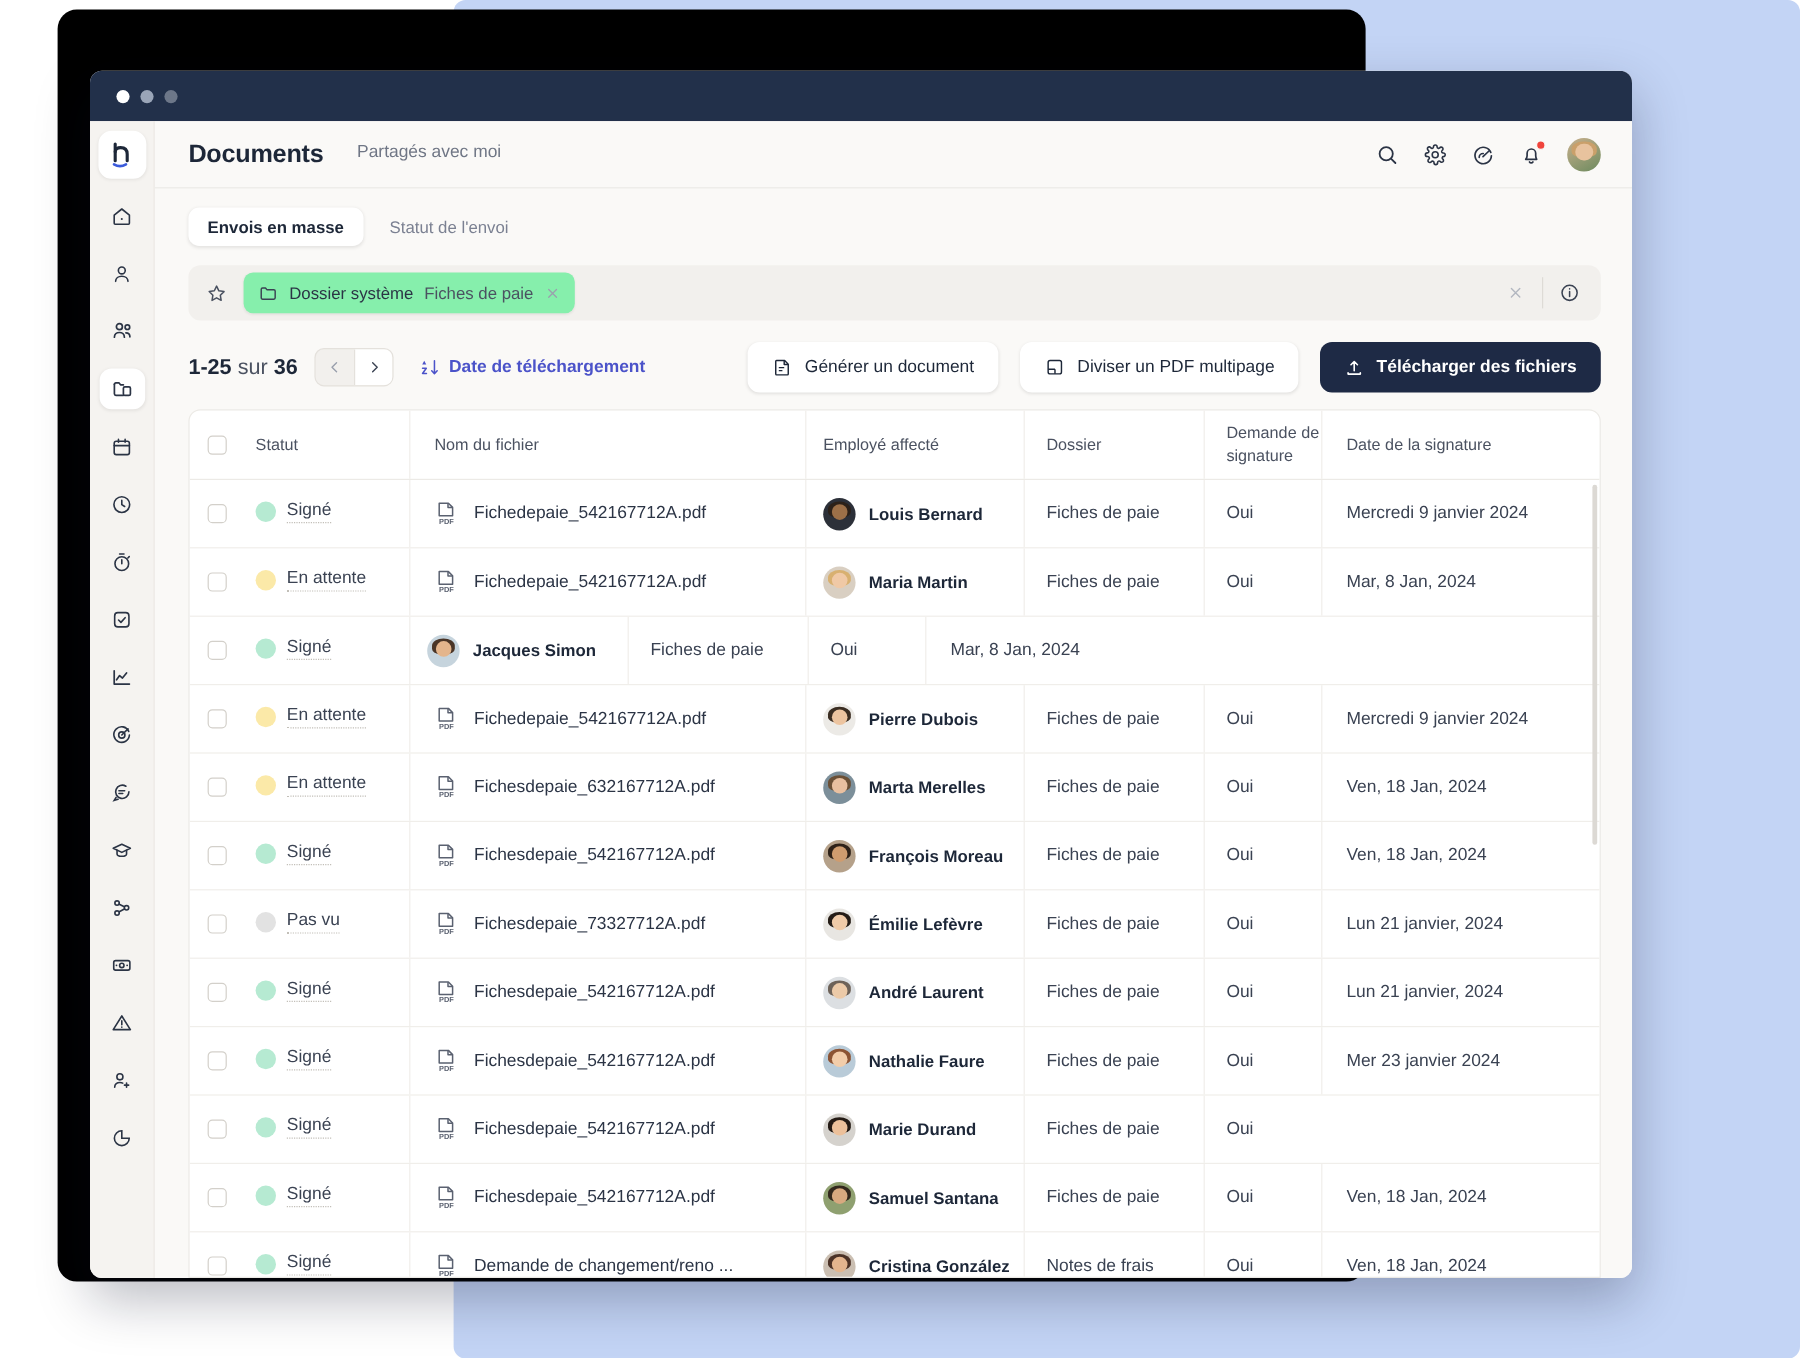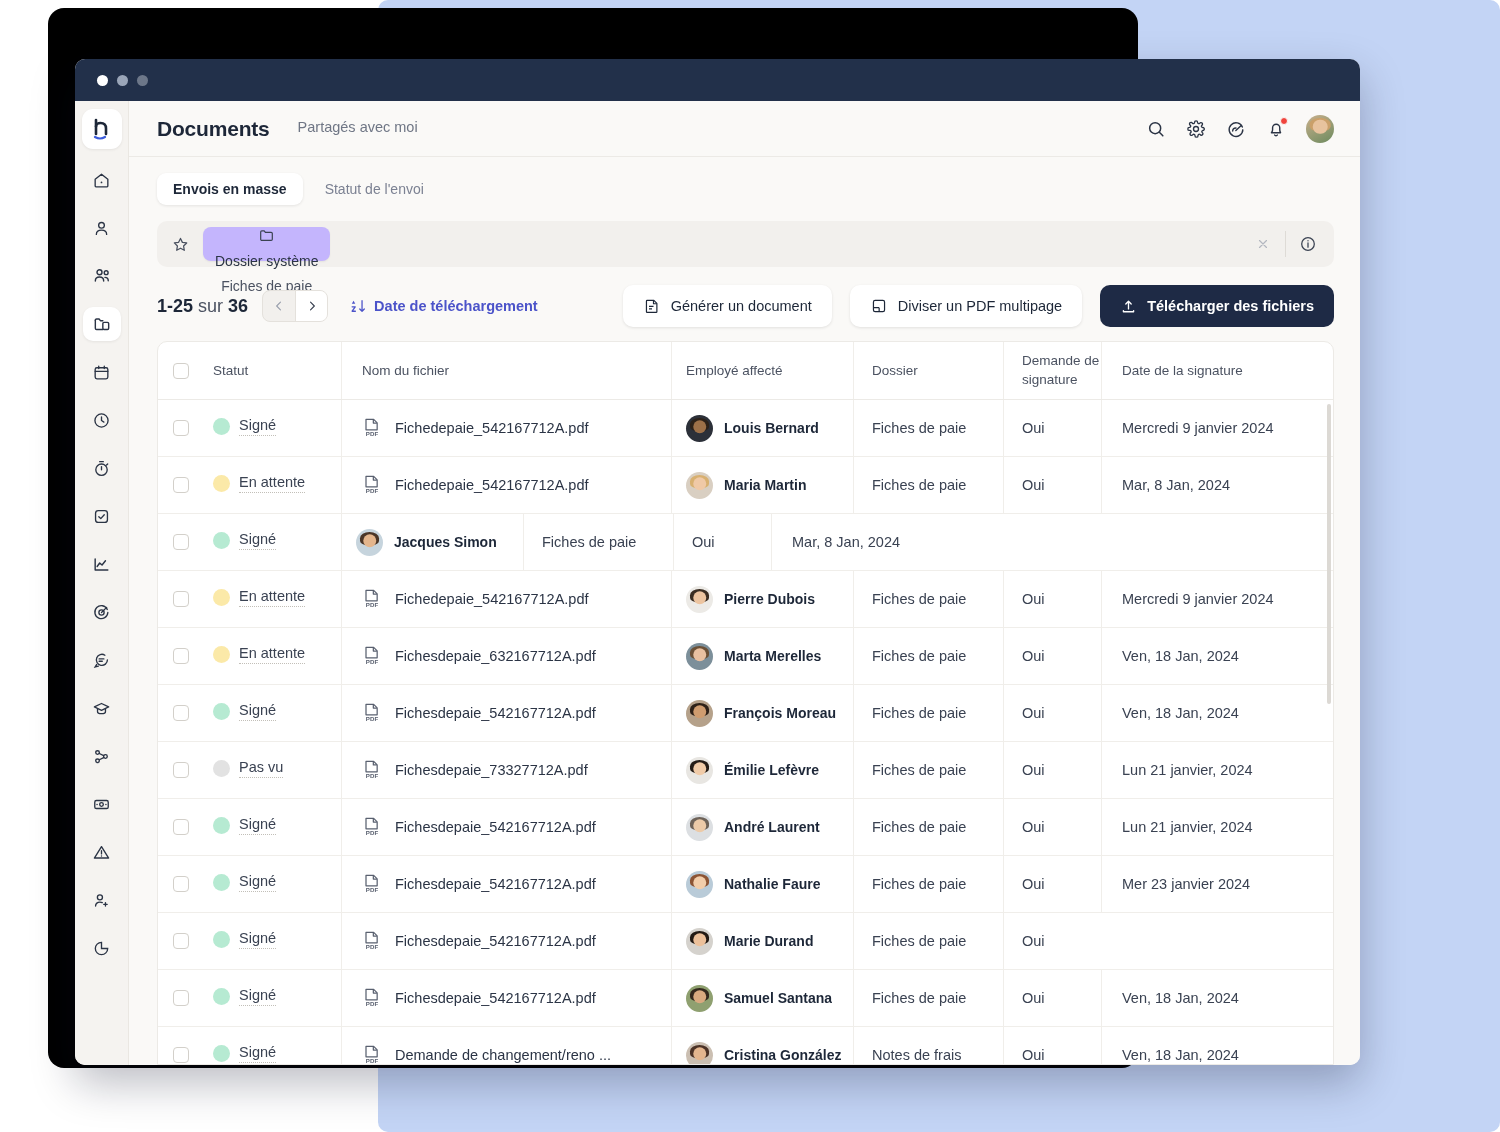--- a/index.html
+++ b/index.html
@@ -102,22 +102,22 @@
   
   .filterbar {
     height: 46px; background: #f2f0ed; border-radius: 10px; display: flex;
     align-items: center; padding: 0 4px 0 0; margin-bottom: 18px;
   }
   .fav-btn {
     width: 46px; height: 46px; display: flex; align-items: center; justify-content: center;
     color: #4a5160; cursor: pointer; flex: none;
   }
   .chip {
-    height: 34px; background: #c4b5fd; border-radius: 8px; display: flex; align-items: center;
-    gap: 9px; padding: 0 12px; box-shadow: 0 1px 2px rgba(0,0,0,.06); flex-direction: column;
+    height: 34px; background: #86efac; border-radius: 8px; display: flex; align-items: center;
+    gap: 9px; padding: 0 12px; box-shadow: 0 1px 2px rgba(0,0,0,.06);
   }
   .chip-label { font-size: 14px; color: #2b3445; font-weight: 500; }
   .chip-value { font-size: 14px; color: #4b5261; }
   .chip-x { color: #9aa0ad; cursor: pointer; display: flex; }
   .fb-spacer { flex: 1; }
   .fb-clear { width: 44px; display: flex; align-items: center; justify-content: center;
     color: #b3b7c0; cursor: pointer; }
   .fb-sep { width: 1px; height: 26px; background: #dedbd6; }
   .fb-info { width: 44px; display: flex; align-items: center; justify-content: center;
     color: #3a4252; cursor: pointer; }

